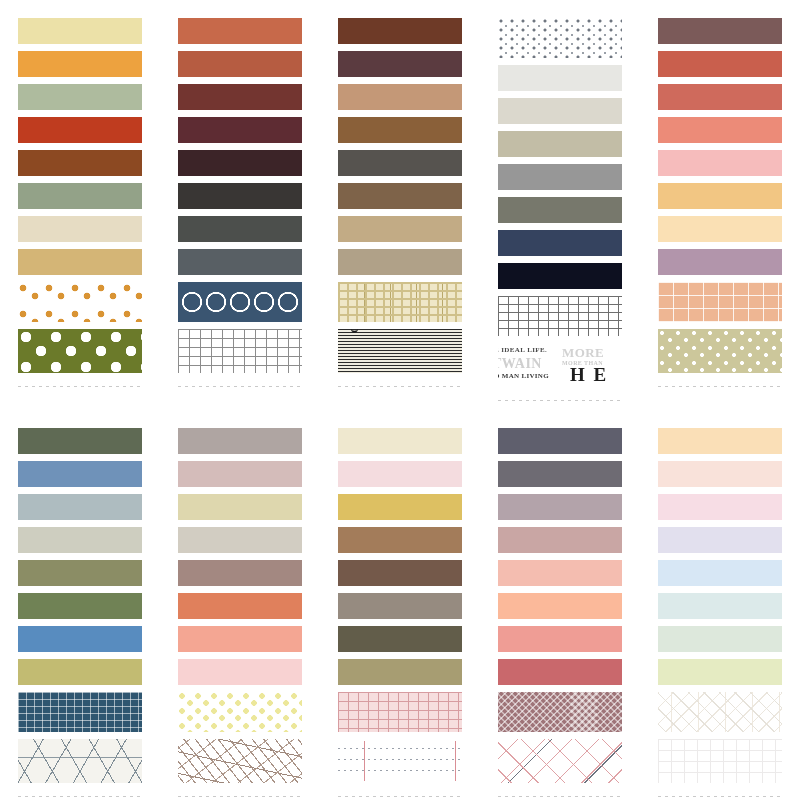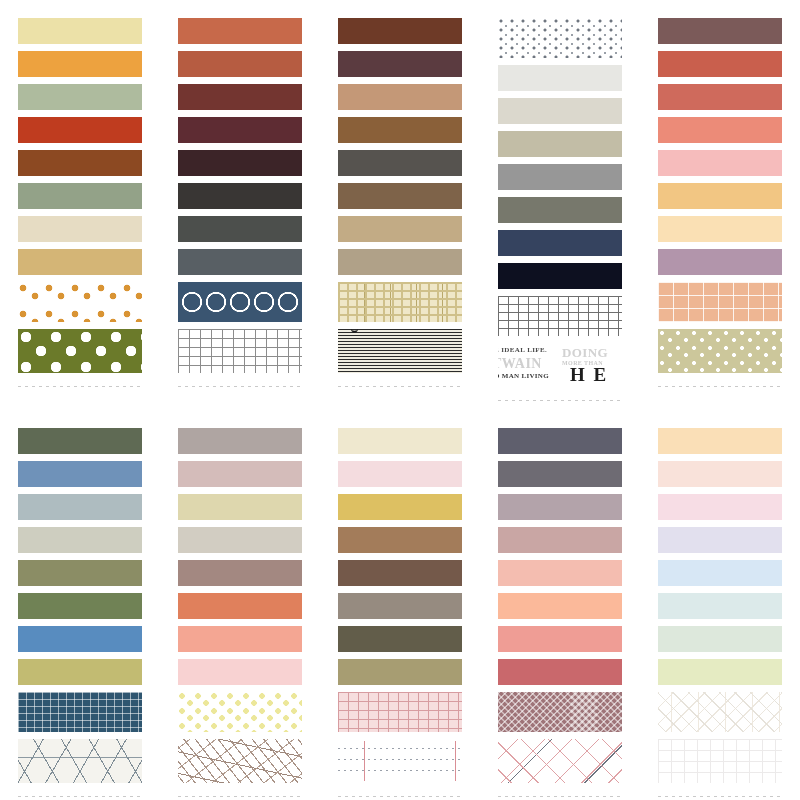--- a/index.html
+++ b/index.html
@@ -279,21 +279,21 @@
         <div class="tape-strip" title="Greige" style="background: rgb(194, 189, 166);"></div>
         <div class="tape-strip" title="Medium Gray" style="background: rgb(151, 151, 151);"></div>
         <div class="tape-strip" title="Warm Gray" style="background: rgb(119, 120, 108);"></div>
         <div class="tape-strip" title="Indigo Navy" style="background: rgb(53, 67, 95);"></div>
         <div class="tape-strip" title="Midnight Black" style="background: rgb(13, 16, 32);"></div>
         <div class="tape-strip p-grid-crisp-gray pattern-med" title="White Grid"></div>
         <div class="tape-strip p-typography pattern-tall" title="Typography Quote">
           <span class="tw-1">E IDEAL LIFE.</span>
           <span class="tw-2">TWAIN</span>
           <span class="tw-3">O MAN LIVING</span>
-          <span class="tw-4">DOING</span>
+          <span class="tw-4">MORE</span>
           <span class="tw-5">MORE THAN</span>
           <span class="tw-6">H E</span>
         </div>
         <div class="col-footer"></div>
       </div>
       <div class="tape-column">
         <div class="tape-strip" title="Dusty Mauve" style="background: rgb(123, 90, 89);"></div>
         <div class="tape-strip" title="Coral Red" style="background: rgb(201, 95, 77);"></div>
         <div class="tape-strip" title="Salmon Rose" style="background: rgb(207, 106, 92);"></div>
         <div class="tape-strip" title="Peach Coral" style="background: rgb(236, 139, 120);"></div>

